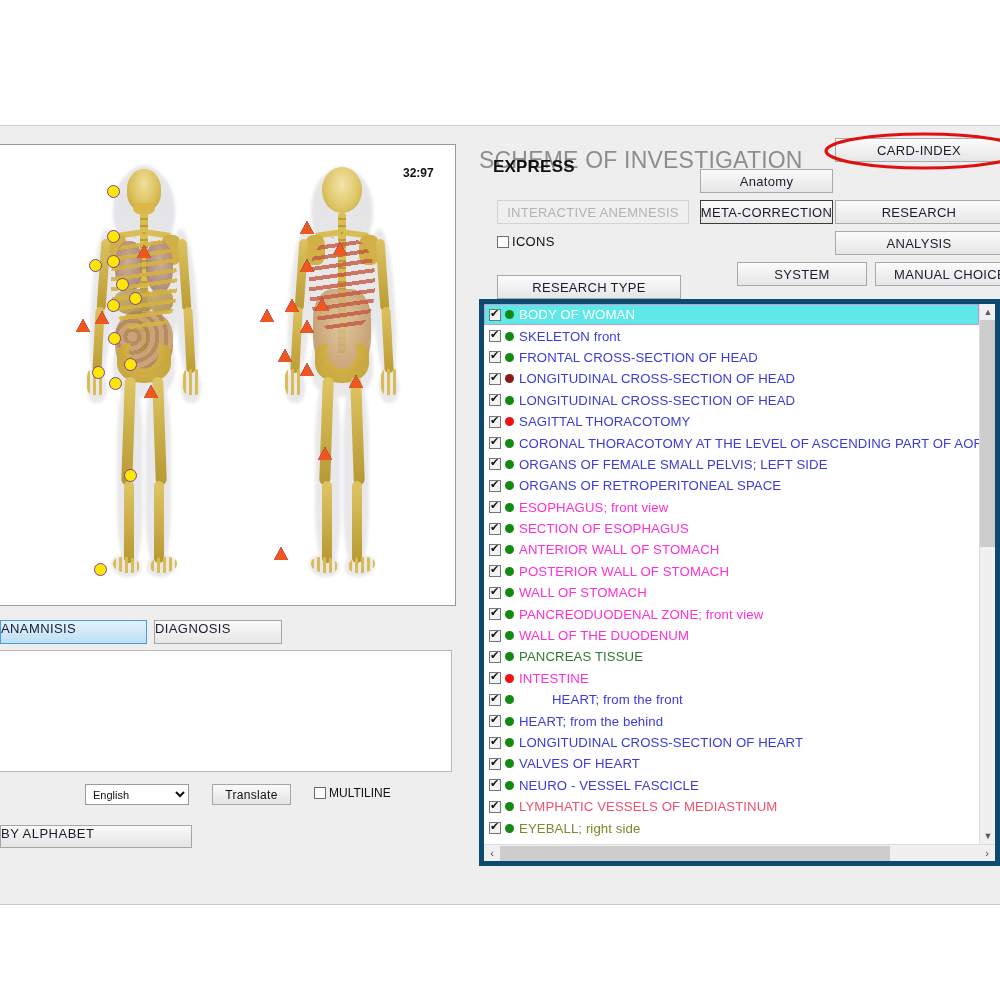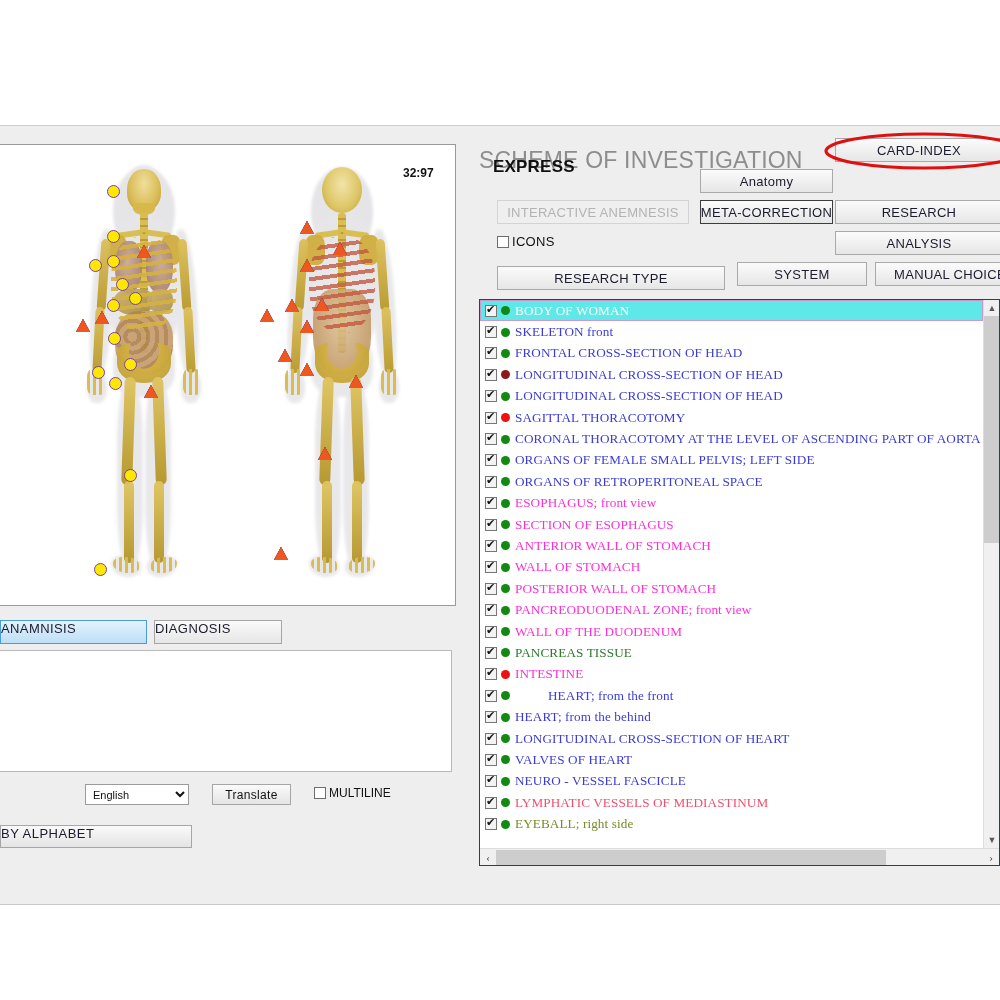--- a/index.html
+++ b/index.html
@@ -215,21 +215,21 @@
   }
   .win-btn.disabled { color: #b3b3b3; background: #efefef; border-color: #d3d3d3; }
   .win-btn.focused  { border: 1.6px solid #3c3c3c; }
 
   #btn-card-index  { left: 360px; top: 12px;  width: 168px; }
   #btn-anatomy     { left: 225px; top: 43px;  width: 133px; font-size:13px; }
   #btn-interactive { left: 22px;  top: 74px;  width: 192px; }
   #btn-meta        { left: 225px; top: 74px;  width: 133px; }
   #btn-research    { left: 360px; top: 74px;  width: 168px; }
   #btn-analysis    { left: 360px; top: 105px; width: 168px; }
-  #btn-research-type { left: 22px; top: 140px; width: 228px; }
+  #btn-research-type { left: 22px; top: 149px; width: 184px; }
   #btn-system      { left: 262px; top: 136px; width: 130px; }
   #btn-manual      { left: 400px; top: 136px; width: 150px; }
 
   #icons-check {
     position: absolute; left: 22px; top: 108px;
     display: flex; align-items: center; gap: 3px;
     font-size: 13px; color: #111; letter-spacing: .3px;
   }
 
   
@@ -237,24 +237,23 @@
     position: absolute; left: 347px; top: 5px;
     width: 205px; height: 40px;
     pointer-events: none;
   }
 
   
   #listbox {
     position: absolute; left: 4px; top: 173px;
     width: 521px; height: 567px;
     background: #ffffff;
-    border: 1px solid #0c4a6e;
+    border: 5px solid #0c4a6e;
     box-sizing: border-box;
     overflow: hidden;
-    font-family: Liberation Serif, serif;
   }
   #list-items {
     position: absolute; left: 0; top: 0; right: 16px; bottom: 17px;
     overflow: hidden;
   }
   .list-row {
     height: 21.4px; display: flex; align-items: center;
     padding-left: 5px; box-sizing: border-box;
     font-size: 13.2px; white-space: nowrap; cursor: pointer;
   }
@@ -542,26 +541,26 @@
             <span class="lbl" style="color: rgb(255, 46, 214);">SECTION OF ESOPHAGUS</span>
           </div>
           <div class="list-row">
             <span class="row-check"></span>
             <span class="row-bullet" style="background: rgb(18, 138, 18);"></span>
             <span class="lbl" style="color: rgb(255, 46, 214);">ANTERIOR  WALL  OF  STOMACH</span>
           </div>
           <div class="list-row">
             <span class="row-check"></span>
             <span class="row-bullet" style="background: rgb(18, 138, 18);"></span>
+            <span class="lbl" style="color: rgb(255, 46, 214);">POSTERIOR WALL OF STOMACH</span>
+          </div>
+          <div class="list-row">
+            <span class="row-check"></span>
+            <span class="row-bullet" style="background: rgb(18, 138, 18);"></span>
             <span class="lbl" style="color: rgb(255, 46, 214);">WALL OF STOMACH</span>
-          </div>
-          <div class="list-row">
-            <span class="row-check"></span>
-            <span class="row-bullet" style="background: rgb(18, 138, 18);"></span>
-            <span class="lbl" style="color: rgb(255, 46, 214);">POSTERIOR WALL OF STOMACH</span>
           </div>
           <div class="list-row">
             <span class="row-check"></span>
             <span class="row-bullet" style="background: rgb(18, 138, 18);"></span>
             <span class="lbl" style="color: rgb(255, 46, 214);">PANCREODUODENAL ZONE; front view</span>
           </div>
           <div class="list-row">
             <span class="row-check"></span>
             <span class="row-bullet" style="background: rgb(18, 138, 18);"></span>
             <span class="lbl" style="color: rgb(255, 46, 214);">WALL  OF  THE  DUODENUM</span>

